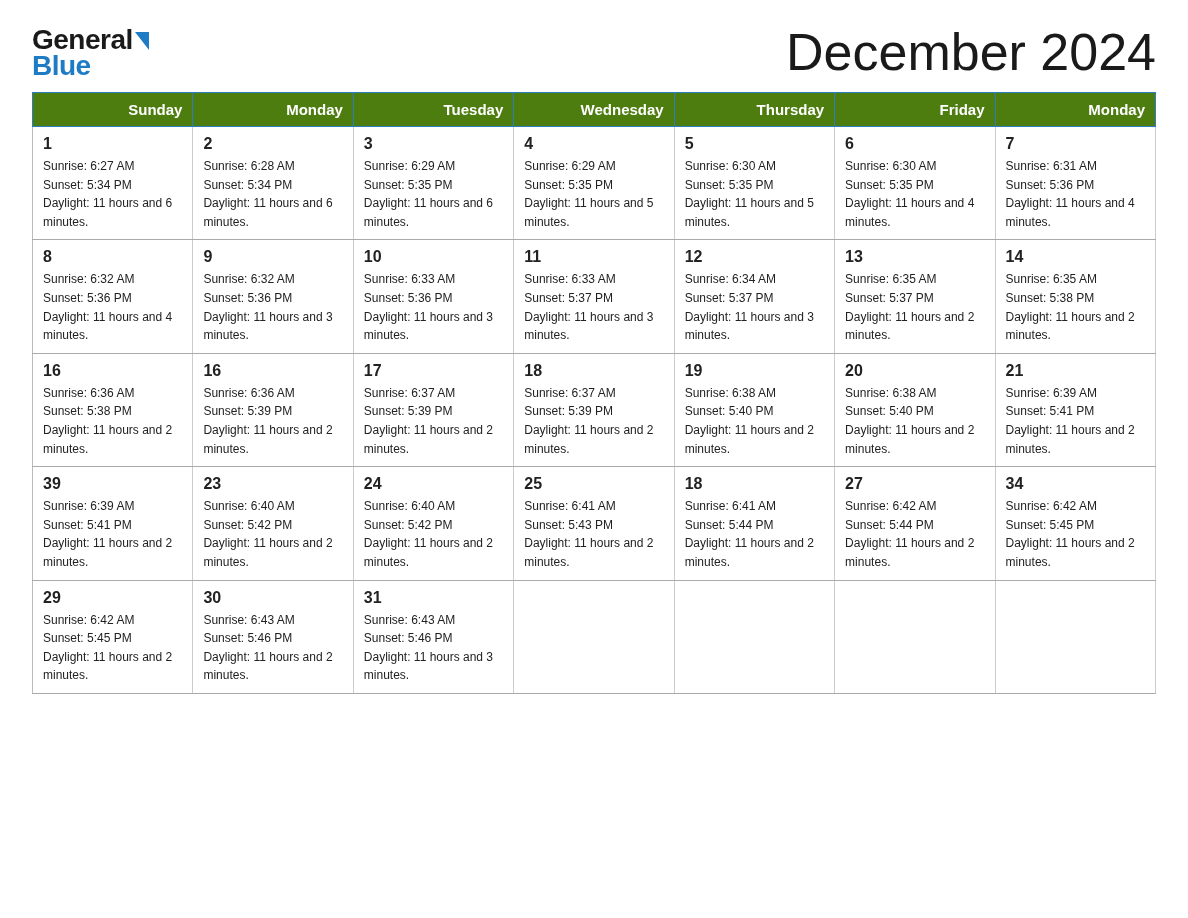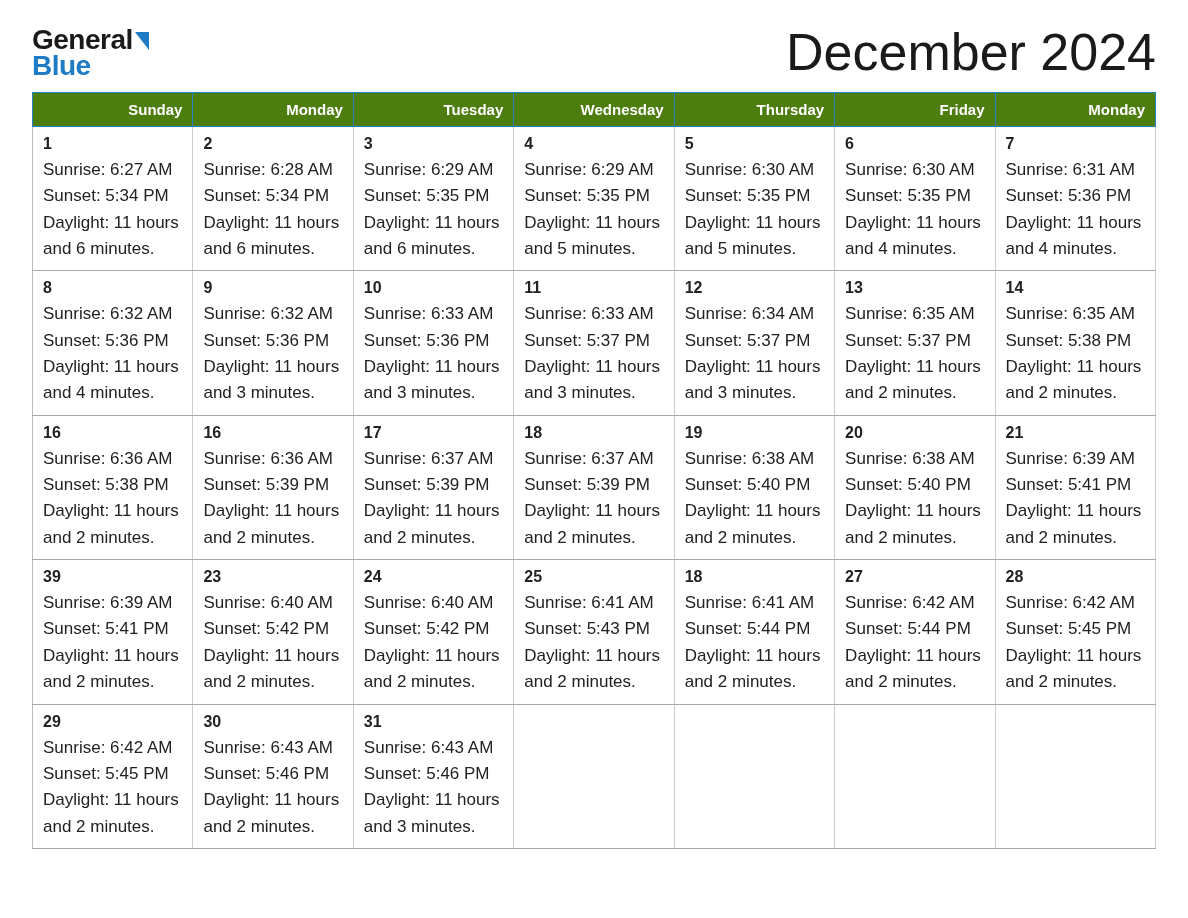--- a/index.html
+++ b/index.html
@@ -86,21 +86,21 @@
     tbody tr:nth-child(even) td {
       background: #fff;
     }
     .day-number {
       font-size: 16px;
       font-weight: bold;
       display: block;
       margin-bottom: 4px;
     }
     .day-info {
-      font-size: 17px;
+      font-size: 12px;
       line-height: 1.55;
       color: #222;
     }
     tbody td.empty {
       background: #fff;
     }
     
     tbody tr td {
       border-bottom: 1px solid #aaa;
     }
@@ -355,21 +355,21 @@
       </td>
         <td>
         <span class="day-number">27</span>
         <div class="day-info">
           Sunrise: 6:42 AM<br>
           Sunset: 5:44 PM<br>
           Daylight: 11 hours and 2 minutes.
         </div>
       </td>
         <td>
-        <span class="day-number">28</span>
+        <span class="day-number">34</span>
         <div class="day-info">
           Sunrise: 6:42 AM<br>
           Sunset: 5:45 PM<br>
           Daylight: 11 hours and 2 minutes.
         </div>
       </td>
       </tr>
       <tr>
         <td>
         <span class="day-number">29</span>

